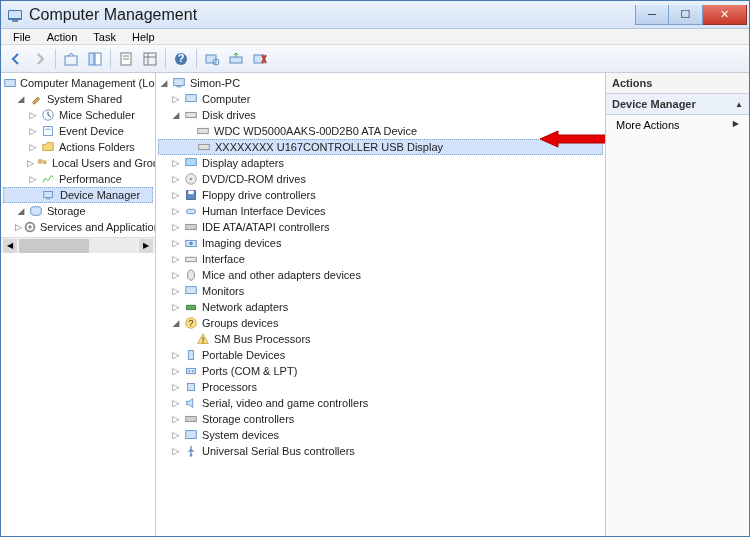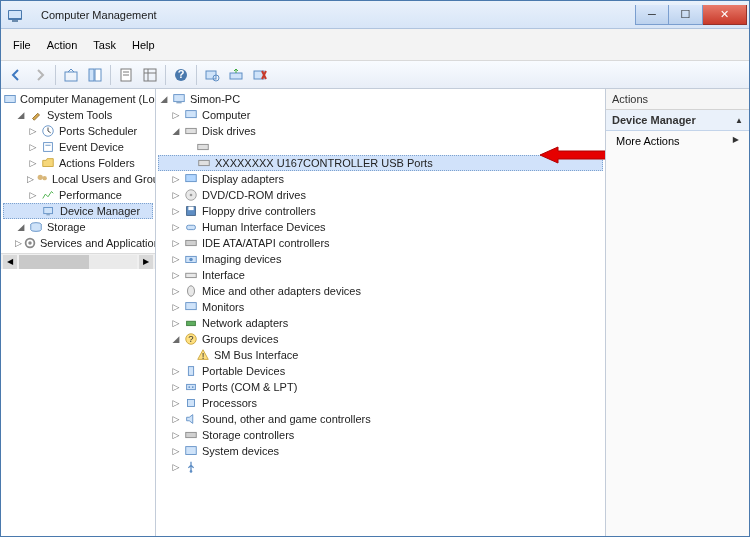--- a/index.html
+++ b/index.html
@@ -3,28 +3,28 @@
 <meta charset="utf-8">
 <style>
 * { box-sizing: border-box; margin: 0; padding: 0; font-family: "Segoe UI", Tahoma, sans-serif; font-size: 11px; }
 body { background: #fff; width: 750px; height: 537px; overflow: hidden; position: relative; }
 
 .window { width: 750px; height: 537px; border: 1px solid #4a79ad; background: #fff; display: flex; flex-direction: column; }
 
 
 .titlebar { height: 28px; background: linear-gradient(#e9f1fb, #d7e5f7); display: flex; align-items: center; padding-left: 6px; border-bottom: 1px solid #b0c4de; }
 .titlebar .icon { width: 16px; height: 16px; margin-right: 6px; }
-.titlebar .title { flex: 1; color: #1a1a1a; font-size: 11px; margin-left: 12px; }
+.titlebar .title { flex: 1; color: #1a1a1a; font-size: 16px; }
 .win-buttons { display: flex; height: 20px; margin-right: 2px; }
 .win-btn { width: 34px; height: 20px; border: 1px solid #7a9ecf; border-top: none; background: linear-gradient(#dbe8fa, #bcd2ee); display: flex; align-items: center; justify-content: center; font-size: 11px; color: #222; cursor: pointer; }
 .win-btn.close { background: linear-gradient(#e87b6c, #c83a2a); color: #fff; border-color: #93312a; width: 44px; border-top-right-radius: 0; }
 .win-btn + .win-btn { border-left: none; }
 
 
-.menubar { height: 32px; background: #f3f3f3; display: flex; align-items: center; padding-left: 4px; border-bottom: 1px solid #d9d9d9; }
+.menubar { height: 16px; background: #f3f3f3; display: flex; align-items: center; padding-left: 4px; border-bottom: 1px solid #d9d9d9; }
 .menubar span { padding: 2px 8px; cursor: pointer; }
 
 
 .toolbar { height: 28px; background: linear-gradient(#f8fbff, #e8eef7); border-bottom: 1px solid #c3ccd9; display: flex; align-items: center; padding-left: 4px; gap: 2px; }
 .tool-btn { width: 22px; height: 22px; display: flex; align-items: center; justify-content: center; border: 1px solid transparent; cursor: pointer; }
 .tool-btn svg { width: 16px; height: 16px; }
 .tool-sep { width: 1px; height: 20px; background: #c3ccd9; margin: 0 2px; }
 
 
 .client { flex: 1; display: flex; min-height: 0; }
@@ -38,21 +38,21 @@
 .tree-row { display: flex; align-items: center; height: 16px; white-space: nowrap; cursor: pointer; }
 .tree-row.selected { background: #d1e2fa; border: 1px dotted #7da2ce; }
 .tree-twisty { width: 12px; height: 12px; margin-right: 1px; display: flex; align-items: center; justify-content: center; font-size: 9px; color: #6b6b6b; }
 .tree-icon { width: 16px; height: 14px; display: flex; align-items: center; justify-content: center; margin-right: 3px; }
 .tree-icon svg { width: 14px; height: 14px; }
 .tree-label { color: #222; }
 .indent-1 { padding-left: 12px; }
 .indent-2 { padding-left: 24px; }
 
 
-.actions-header { background: #f5f5f5; border-bottom: 1px solid #d3d3d3; padding: 4px 6px; font-weight: 400; color: #333; }
+.actions-header { background: #f5f5f5; border-bottom: 1px solid #d3d3d3; padding: 4px 6px; font-weight: 700; color: #333; }
 .actions-block-header { background: #eaf1fa; border-bottom: 1px solid #c3d4ea; padding: 4px 6px; font-weight: 600; color: #333; display: flex; justify-content: space-between; align-items: center; }
 .actions-item { padding: 4px 10px; cursor: pointer; }
 .tri { font-size: 8px; color: #333; }
 
 
 .hscroll { height: 16px; background: #f0f0f0; border-top: 1px solid #dcdcdc; display: flex; align-items: center; padding: 0 2px; }
 .hscroll .arrow { width: 14px; height: 14px; background: #d9d9d9; display: flex; align-items: center; justify-content: center; font-size: 8px; }
 .hscroll .track { flex: 1; height: 14px; margin: 0 2px; background: #eaeaea; position: relative; }
 .hscroll .thumb { position: absolute; left: 0; top: 0; height: 14px; width: 70px; background: #c9c9c9; }
 
@@ -168,31 +168,31 @@
             </span>
           <span class="tree-label">Computer Management (Local</span>
         </div>
         <div class="tree-row indent-1">
           <span class="tree-twisty">◢</span>
           <span class="tree-icon">
               <svg viewBox="0 0 16 16">
                 <path d="M4 12 L10 6 L12 8 L6 14 Z" fill="#d6a84f" stroke="#8f6c2e"></path>
               </svg>
             </span>
-          <span class="tree-label">System Tools</span>
+          <span class="tree-label">System Shared</span>
         </div>
         <div class="tree-row indent-2">
             <span class="tree-twisty">▷</span>
             <span class="tree-icon">
               <svg viewBox="0 0 16 16">
                 <circle cx="8" cy="8" r="6" fill="#fff" stroke="#5f8ec4"></circle>
                 <path d="M8 4 L8 8 L11 10" fill="none" stroke="#333"></path>
               </svg>
             </span>
-            <span class="tree-label">Ports Scheduler</span>
+            <span class="tree-label">Mice Scheduler</span>
           </div>
         <div class="tree-row indent-2">
             <span class="tree-twisty">▷</span>
             <span class="tree-icon">
               <svg viewBox="0 0 16 16">
                 <rect x="3" y="3" width="10" height="10" fill="#fff" stroke="#5f8ec4"></rect>
                 <line x1="5" y1="6" x2="11" y2="6" stroke="#5f8ec4"></line>
               </svg>
             </span>
             <span class="tree-label">Event Device</span>
@@ -295,29 +295,30 @@
             </span>
             <span class="tree-label">Disk drives</span>
           </div>
         <div class="tree-row indent-2">
             <span class="tree-twisty"></span>
             <span class="tree-icon">
               <svg viewBox="0 0 16 16">
                 <rect x="2" y="5" width="12" height="6" fill="#e0e0e0" stroke="#888"></rect>
               </svg>
             </span>
+            <span class="tree-label">WDC WD5000AAKS-00D2B0 ATA Device</span>
           </div>
         <div class="tree-row indent-2 selected">
             <span class="tree-twisty"></span>
             <span class="tree-icon">
               <svg viewBox="0 0 16 16">
                 <rect x="2" y="5" width="12" height="6" fill="#e0e0e0" stroke="#888"></rect>
               </svg>
             </span>
-            <span class="tree-label">XXXXXXXX U167CONTROLLER USB Ports</span>
+            <span class="tree-label">XXXXXXXX U167CONTROLLER USB Display</span>
           </div>
         <div class="tree-row indent-1">
             <span class="tree-twisty">▷</span>
             <span class="tree-icon">
               <svg viewBox="0 0 16 16">
                 <rect x="2" y="3" width="12" height="8" fill="#b3d7ff" stroke="#5f8ec4"></rect>
               </svg>
             </span>
             <span class="tree-label">Display adapters</span>
           </div>
@@ -416,21 +417,21 @@
             <span class="tree-label">Groups devices</span>
           </div>
         <div class="tree-row indent-2">
             <span class="tree-twisty"></span>
             <span class="tree-icon">
               <svg viewBox="0 0 16 16">
                 <path d="M8 2 L14 13 L2 13 Z" fill="#ffe080" stroke="#c9a43a"></path>
                 <text x="8" y="12" font-size="8" text-anchor="middle" fill="#333">!</text>
               </svg>
             </span>
-            <span class="tree-label">SM Bus Interface</span>
+            <span class="tree-label">SM Bus Processors</span>
           </div>
         <div class="tree-row indent-1">
             <span class="tree-twisty">▷</span>
             <span class="tree-icon">
               <svg viewBox="0 0 16 16">
                 <rect x="5" y="3" width="6" height="10" fill="#cfe3f9" stroke="#5f8ec4"></rect>
               </svg>
             </span>
             <span class="tree-label">Portable Devices</span>
           </div>
@@ -454,21 +455,21 @@
             </span>
             <span class="tree-label">Processors</span>
           </div>
         <div class="tree-row indent-1">
             <span class="tree-twisty">▷</span>
             <span class="tree-icon">
               <svg viewBox="0 0 16 16">
                 <path d="M3 6 L6 6 L10 3 L10 13 L6 10 L3 10 Z" fill="#cfe3f9" stroke="#5f8ec4"></path>
               </svg>
             </span>
-            <span class="tree-label">Sound, other and game controllers</span>
+            <span class="tree-label">Serial, video and game controllers</span>
           </div>
         <div class="tree-row indent-1">
             <span class="tree-twisty">▷</span>
             <span class="tree-icon">
               <svg viewBox="0 0 16 16">
                 <rect x="2" y="5" width="12" height="6" fill="#d0d0d0" stroke="#888"></rect>
               </svg>
             </span>
             <span class="tree-label">Storage controllers</span>
           </div>
@@ -482,20 +483,21 @@
             <span class="tree-label">System devices</span>
           </div>
         <div class="tree-row indent-1">
             <span class="tree-twisty">▷</span>
             <span class="tree-icon">
               <svg viewBox="0 0 16 16">
                 <path d="M8 2 L8 12 M8 6 L5 9 M8 6 L11 9" fill="none" stroke="#5f8ec4" stroke-width="1.5"></path>
                 <circle cx="8" cy="13" r="1.5" fill="#5f8ec4"></circle>
               </svg>
             </span>
+            <span class="tree-label">Universal Serial Bus controllers</span>
           </div>
       </div>
 
       <div class="annot-arrow">
         <svg viewBox="0 0 82 18">
             <polygon points="0,9 18,1 18,5 80,5 80,13 18,13 18,17" fill="#e50000" stroke="#b00000" stroke-width="1"></polygon>
           </svg>
       </div>
     </div>
 

